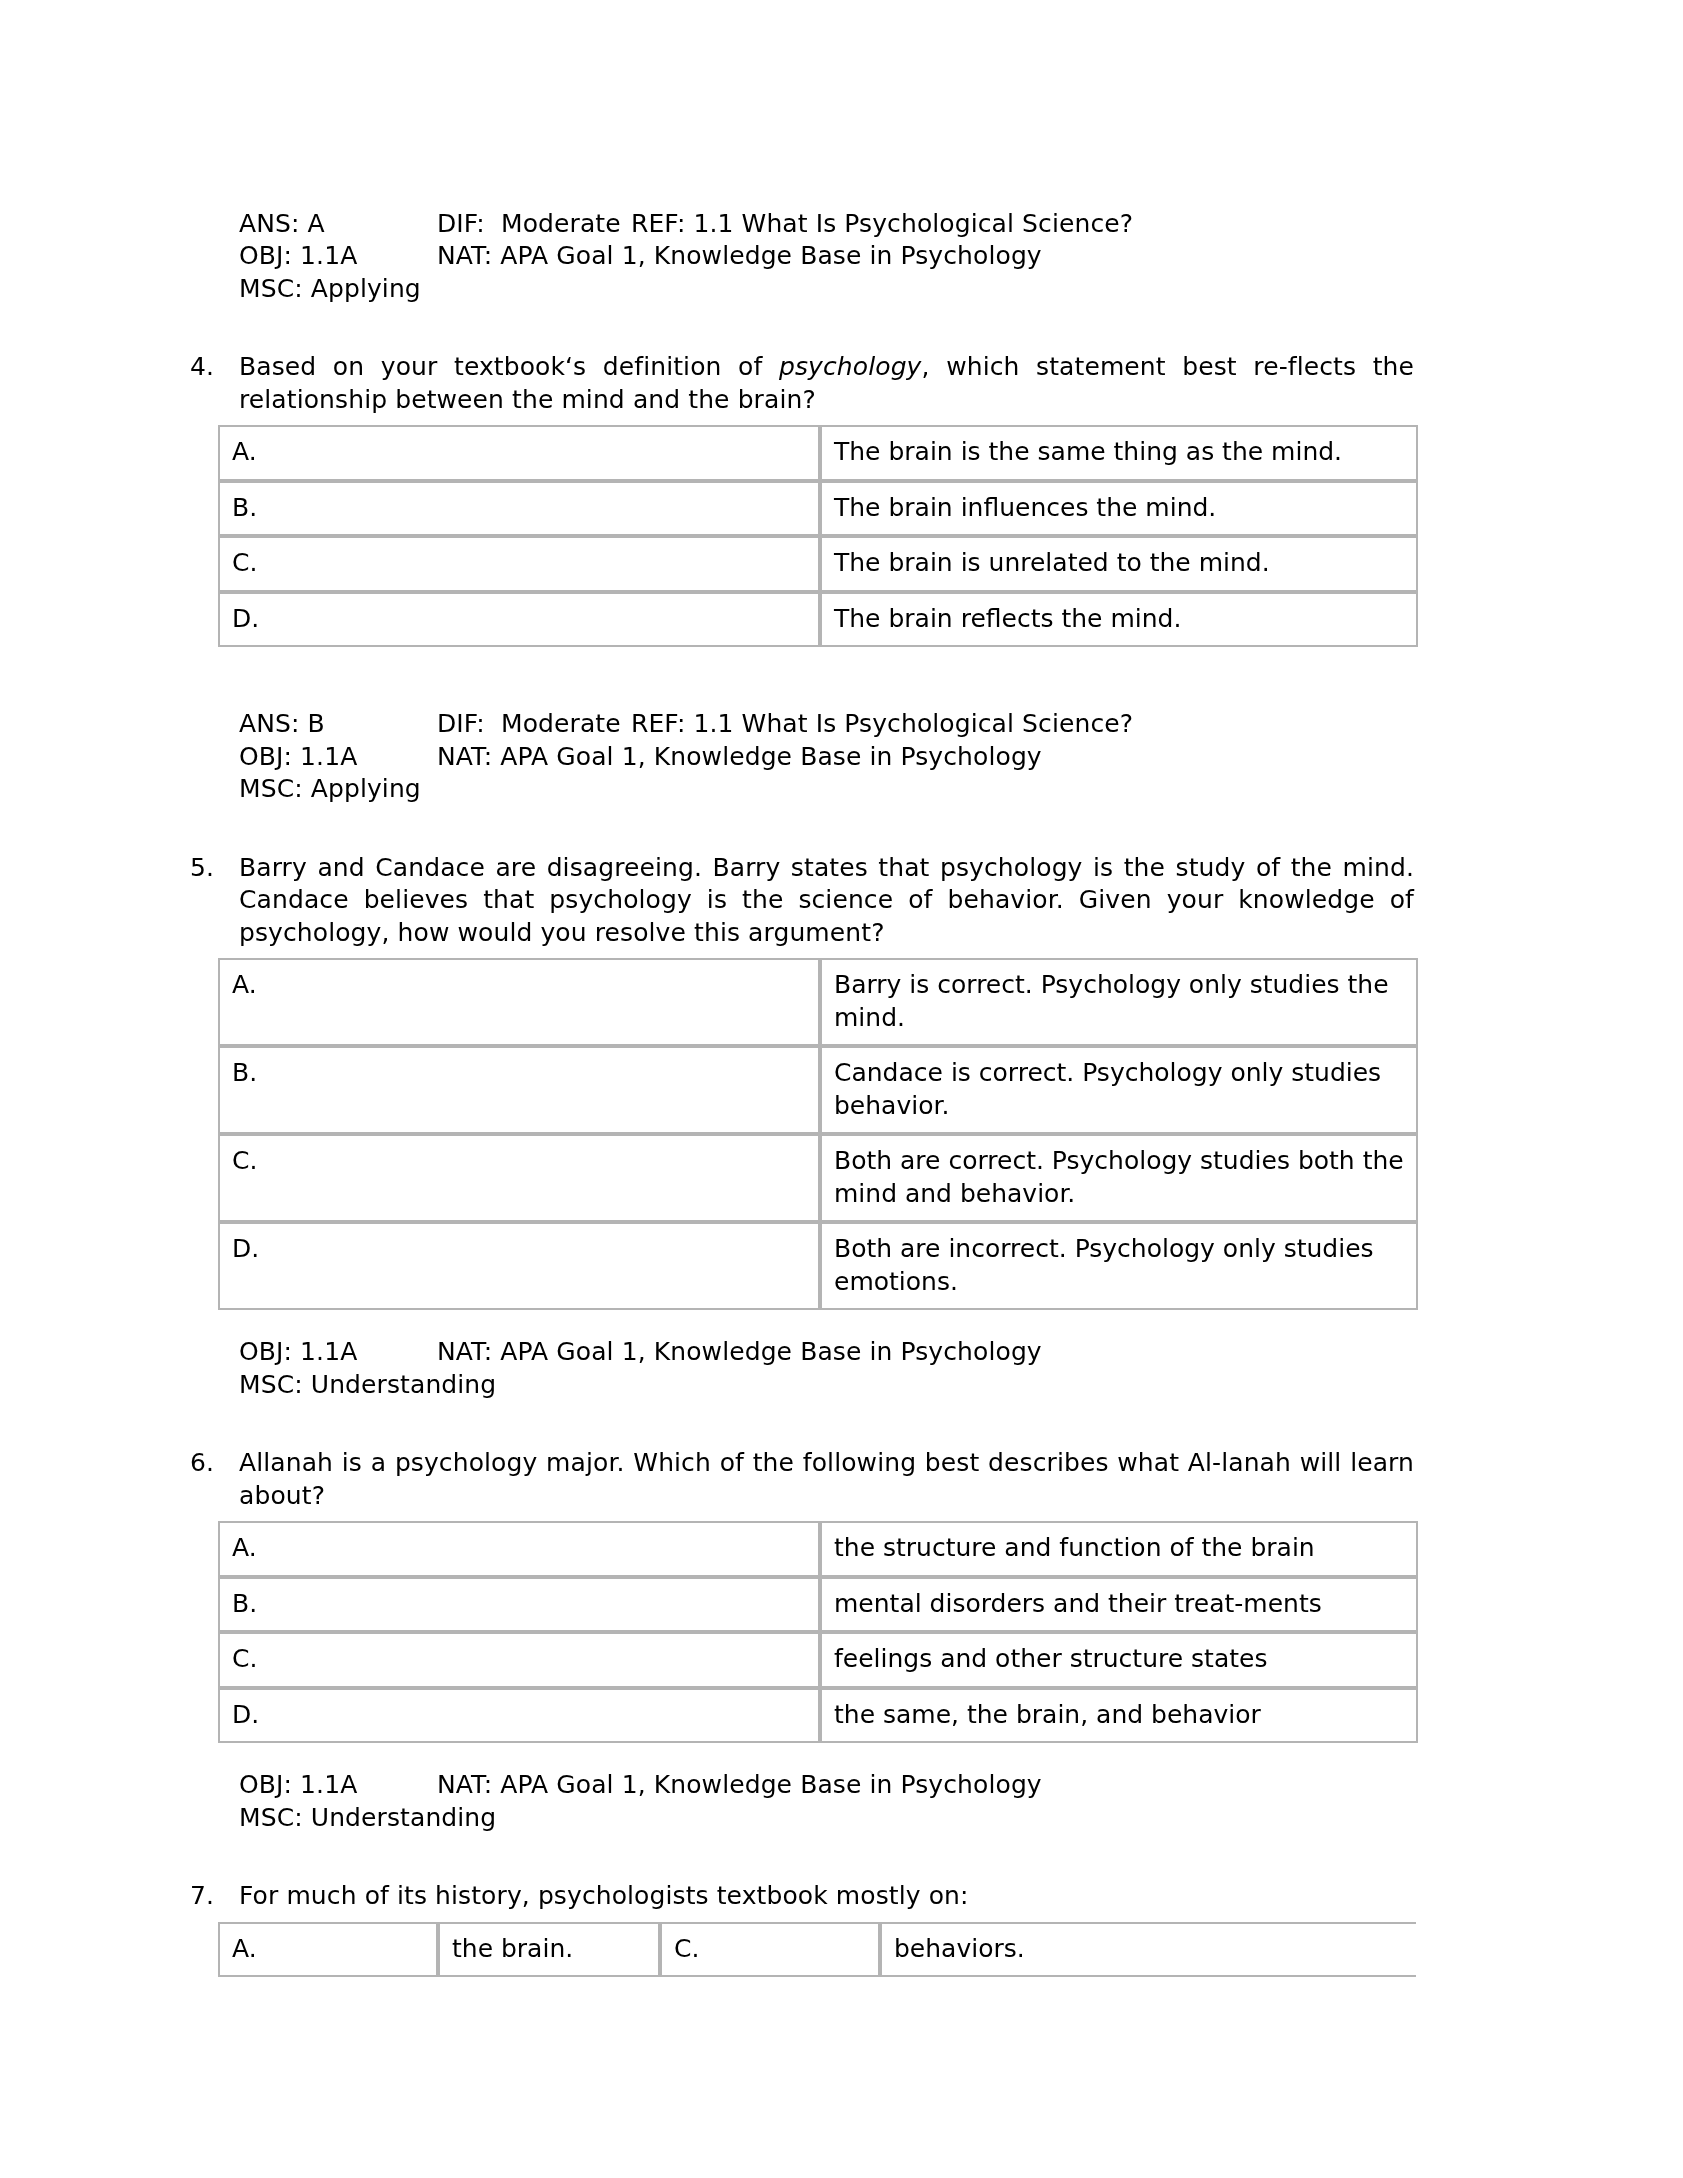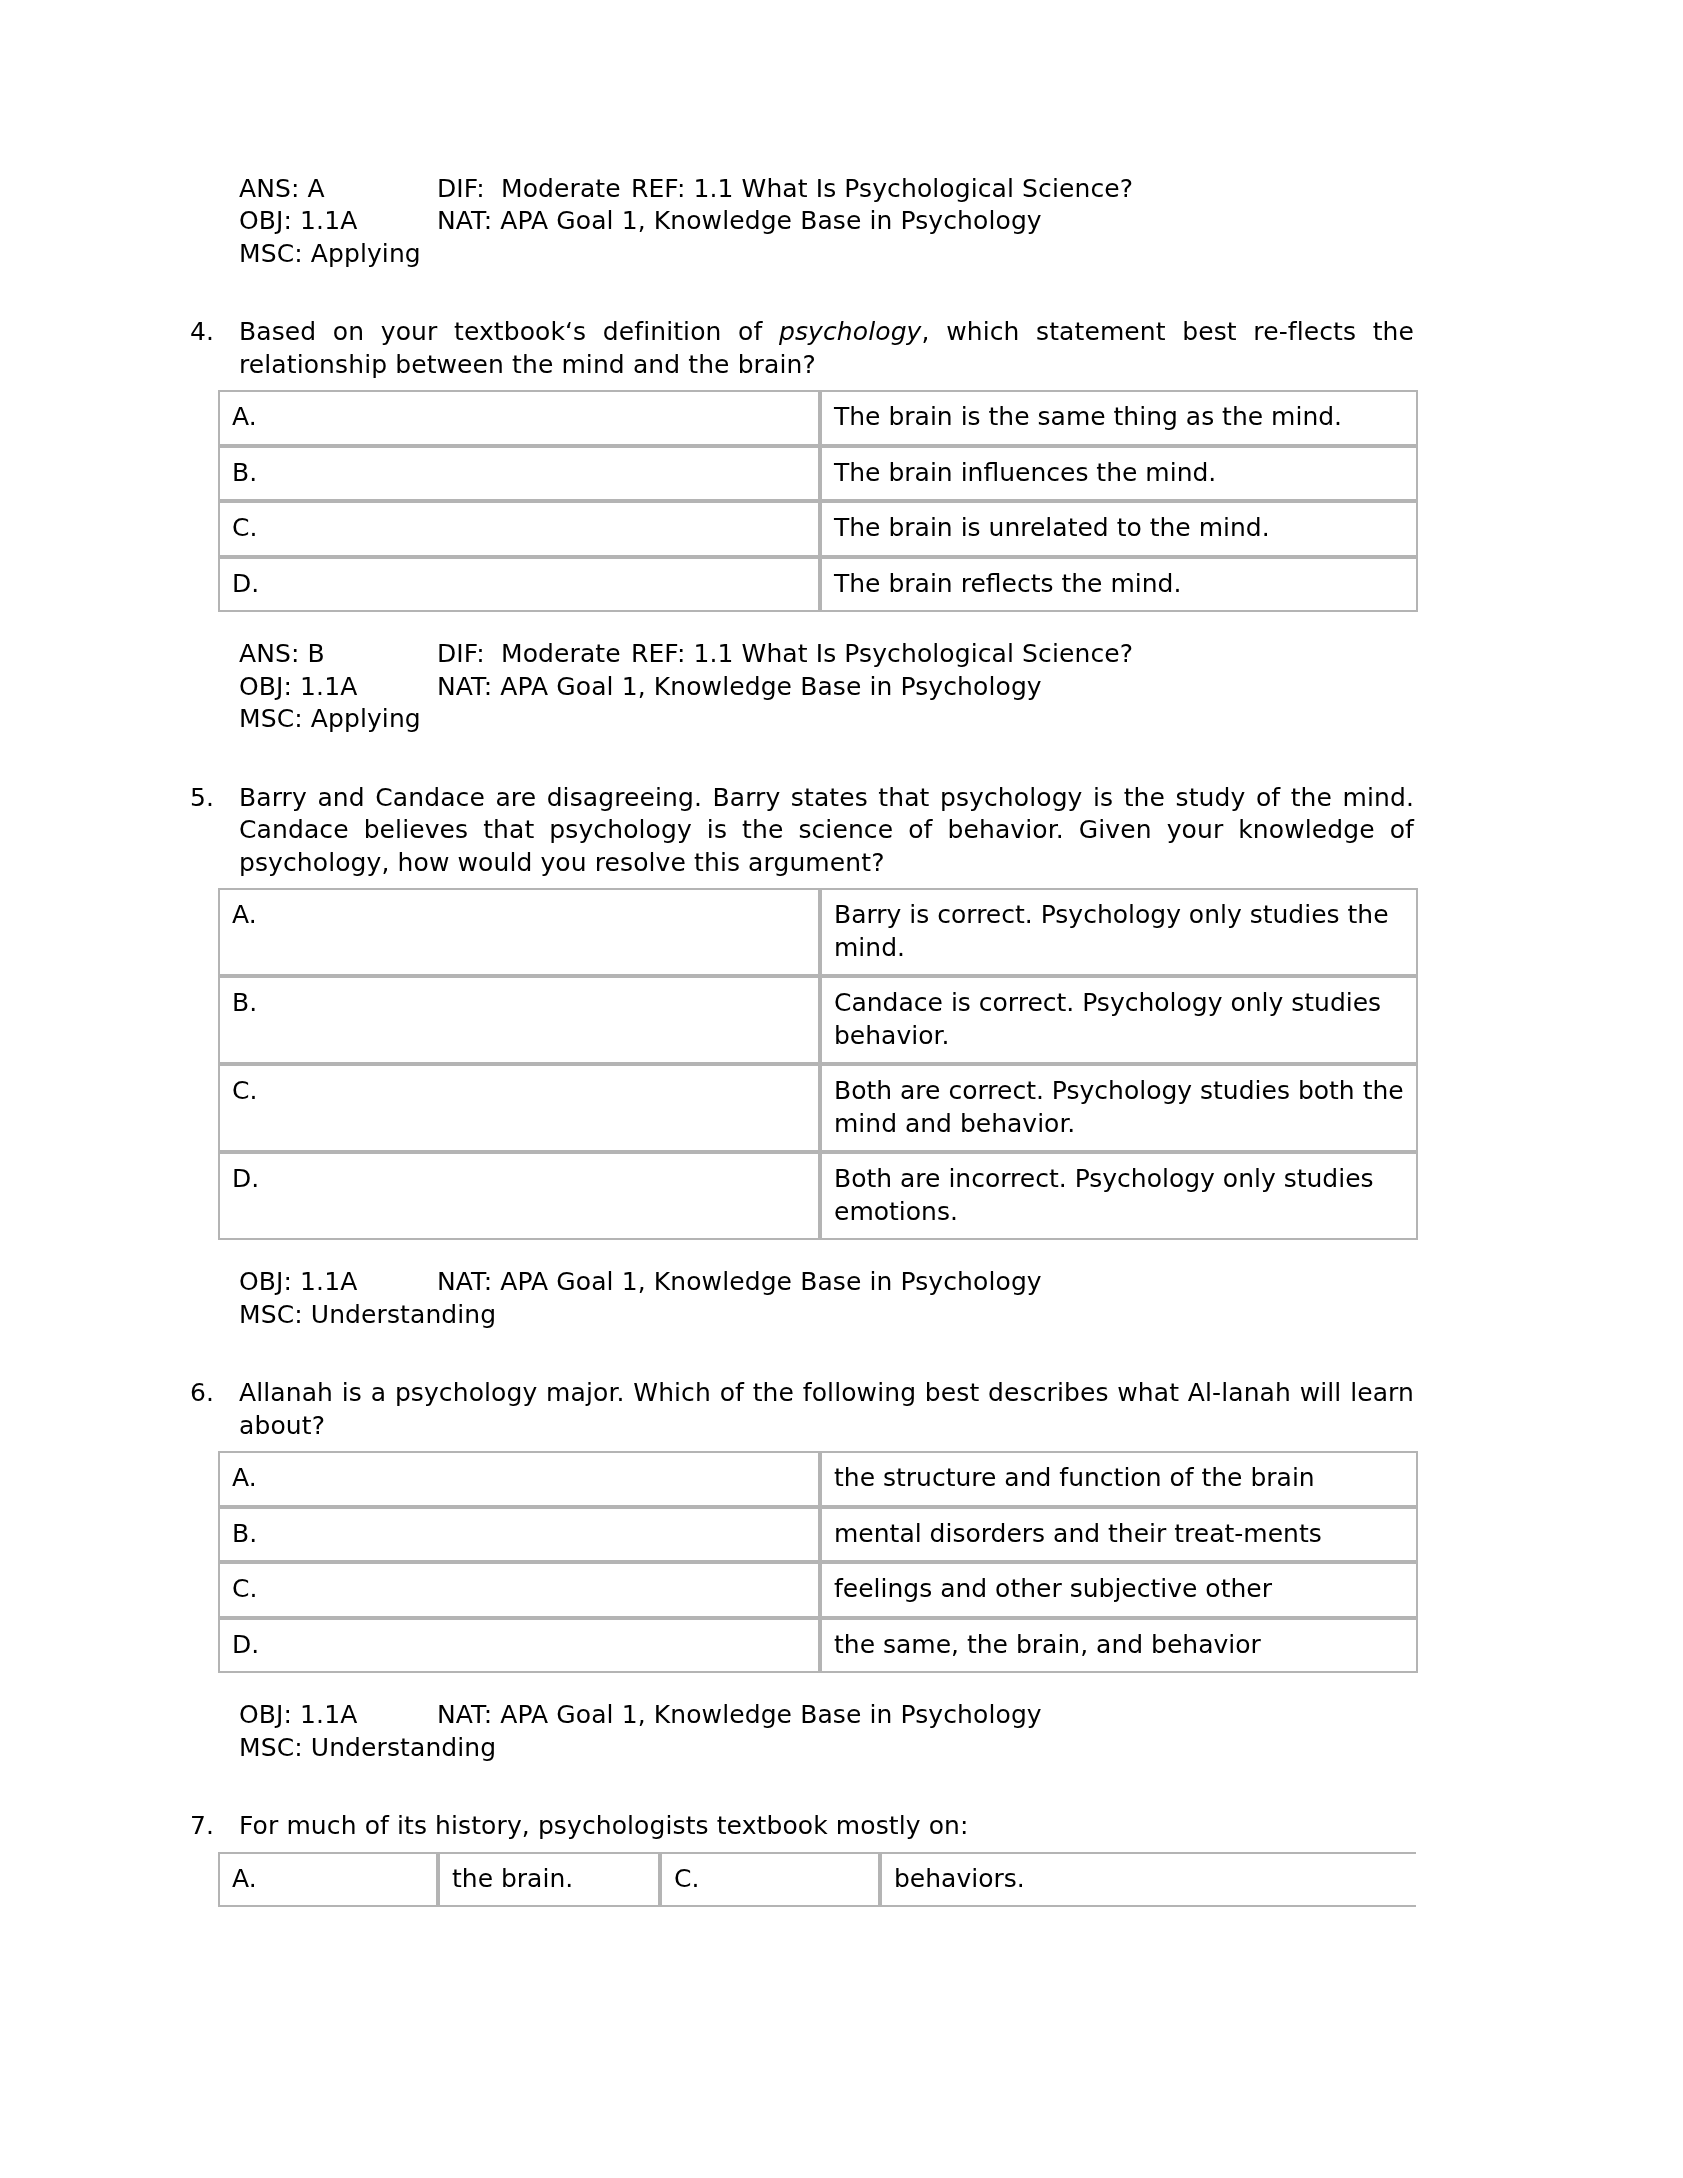--- a/index.html
+++ b/index.html
@@ -30,21 +30,21 @@
     padding-left: 51px;
     font-size: 25px;
     line-height: 1.295;
     letter-spacing: 0.1px;
   }
   .meta-line {
     white-space: pre;
     display: block;
   }
   .m-ans   { display:inline-block; width: 198px; }
-  .m-dif   { display:inline-block; width: 194px; }
+  .m-dif   { display:inline-block; width: 194px; margin-top: 35px; }
   .m-ref   { display:inline-block; }
   .m-obj   { display:inline-block; width: 198px; }
   .m-nat   { display:inline-block; }
   .m-msc   { display:inline-block; }
 
   
   .question {
     position: relative;
     font-size: 25px;
     line-height: 1.305;
@@ -204,21 +204,21 @@
           <tr>
         <td class="c-letter">A.</td>
         <td class="c-body">the structure and function of the brain</td>
       </tr>
       <tr>
         <td class="c-letter">B.</td>
         <td class="c-body">mental disorders and their treat-ments</td>
       </tr>
       <tr>
         <td class="c-letter">C.</td>
-        <td class="c-body">feelings and other subjective other</td>
+        <td class="c-body">feelings and other structure states</td>
       </tr>
       <tr>
         <td class="c-letter">D.</td>
         <td class="c-body">the same, the brain, and behavior</td>
       </tr>
     </tbody>
       </table>
 
     <div class="gap-after-table"></div>
 

